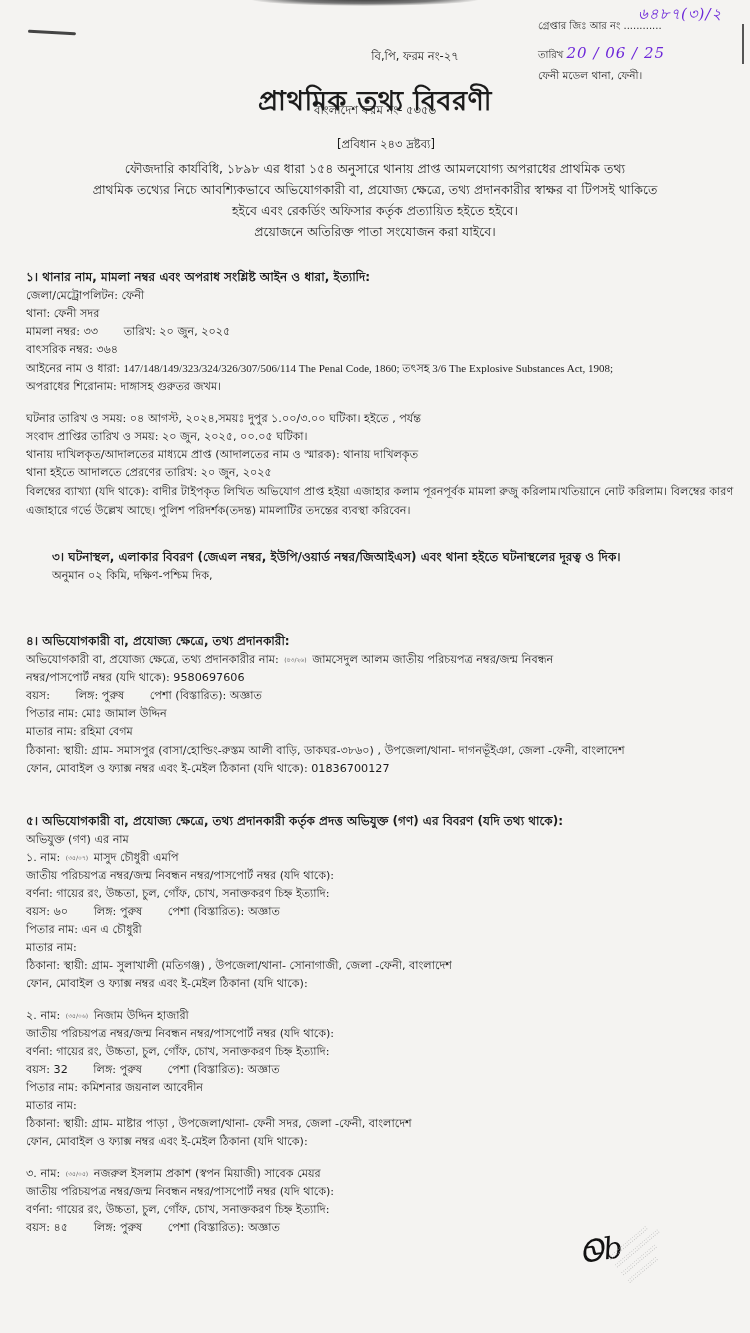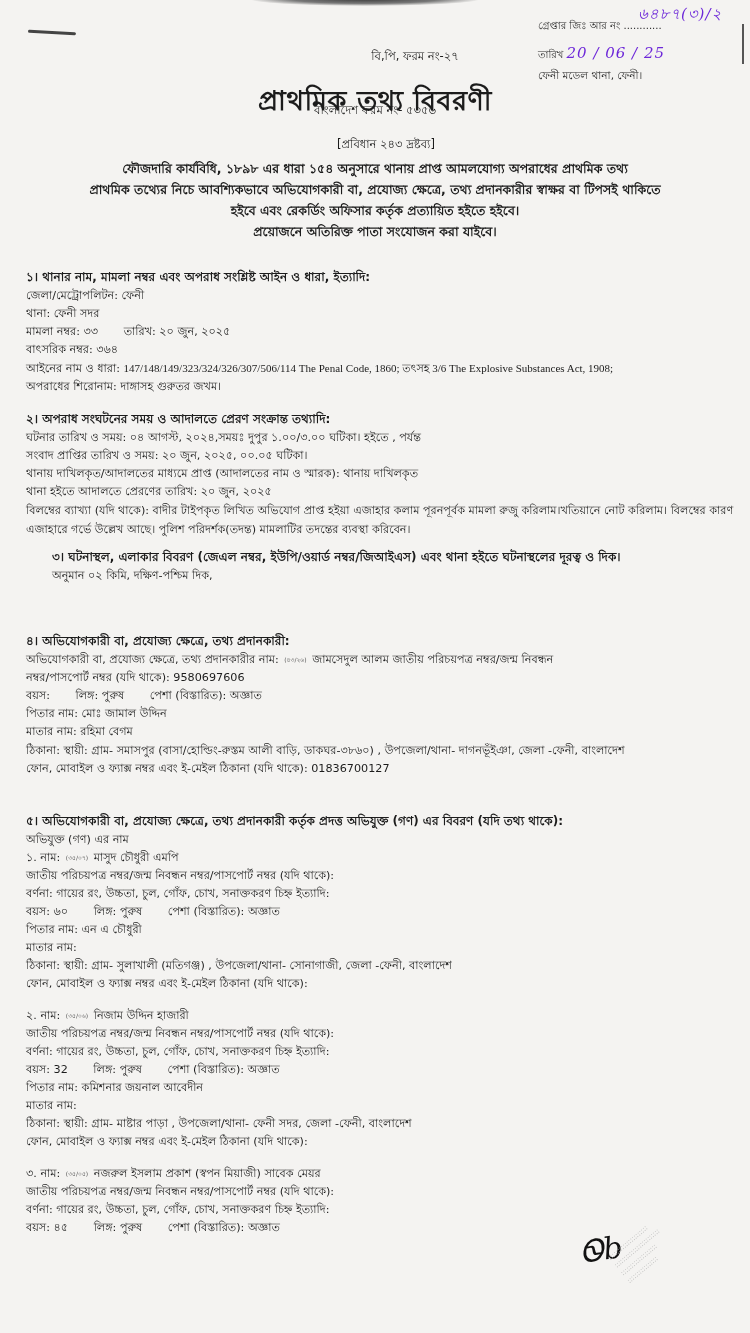--- a/index.html
+++ b/index.html
@@ -29,21 +29,21 @@
       color: #6d28d9; letter-spacing: 1px;
     }
     .stamp .bracket {
       position: absolute; right: 2px; top: 18px; width: 4px; height: 40px;
       border-right: 2px solid #555;
     }
     .center { position: absolute; left: 0; width: 750px; text-align: center; }
     .form-no { font-size: 11.5px; }
     .title { font-size: 27px; font-weight: bold; letter-spacing: 0.5px; }
     .rule { font-size: 11.5px; margin-left: 11px; }
-    .intro { font-size: 12.5px; font-weight: bold; line-height: 21px; }
+    .intro { font-size: 12.5px; font-weight: normal; line-height: 21px; }
     .section { position: absolute; left: 26px; width: 712px; font-size: 11.2px; }
     .section .head { font-weight: bold; font-size: 12px; line-height: 19px; white-space: nowrap; }
     .section .line { line-height: 18px; white-space: nowrap; }
     .section .wrap { line-height: 19px; white-space: normal; }
     .tiny { font-size: 6px; color: #555; vertical-align: middle; margin: 0 2px; }
     .gap { display: inline-block; width: 22px; }
     .signature {
       position: absolute; left: 580px; top: 1232px; font-family: "DejaVu Serif", serif;
       font-style: italic; font-size: 30px; color: #111; transform: rotate(-8deg);
     }
@@ -94,21 +94,20 @@
       <span>তারিখ: ২০ জুন, ২০২৫</span>
     </div>
     <div class="line">বাৎসরিক নম্বর: ৩৬৪</div>
     <div class="line">
       <span>আইনের নাম ও ধারা: </span><span style="font-family:'Liberation Serif',serif; font-size:11px;">147/148/149/323/324/326/307/506/114 The Penal Code, 1860; তৎসহ 3/6 The Explosive Substances Act, 1908;</span>
     </div>
     <div class="line">অপরাধের শিরোনাম: দাঙ্গাসহ গুরুতর জখম।</div>
   </div>
 
   <div class="section" style="top:410px;">
-    <div class="head">২। অপরাধ সংঘটনের সময় ও আদালতে প্রেরণ সংক্রান্ত তথ্যাদি:</div>
     <div class="line">ঘটনার তারিখ ও সময়: ০৪ আগস্ট, ২০২৪,সময়ঃ দুপুর ১.০০/৩.০০ ঘটিকা। হইতে , পর্যন্ত</div>
     <div class="line">সংবাদ প্রাপ্তির তারিখ ও সময়: ২০ জুন, ২০২৫, ০০.০৫ ঘটিকা।</div>
     <div class="line">থানায় দাখিলকৃত/আদালতের মাধ্যমে প্রাপ্ত (আদালতের নাম ও স্মারক): থানায় দাখিলকৃত</div>
     <div class="line">থানা হইতে আদালতে প্রেরণের তারিখ: ২০ জুন, ২০২৫</div>
     <div class="wrap">বিলম্বের ব্যাখ্যা (যদি থাকে): বাদীর টাইপকৃত লিখিত অভিযোগ প্রাপ্ত হইয়া এজাহার কলাম পূরনপূর্বক মামলা রুজু করিলাম।খতিয়ানে নোট করিলাম। বিলম্বের কারণ এজাহারে গর্ভে উল্লেখ আছে। পুলিশ পরিদর্শক(তদন্ত) মামলাটির তদন্তের ব্যবস্থা করিবেন।</div>
   </div>
 
   <div class="section" style="top:548px;margin-left:26px;">
     <div class="head">৩। ঘটনাস্থল, এলাকার বিবরণ (জেএল নম্বর, ইউপি/ওয়ার্ড নম্বর/জিআইএস) এবং থানা হইতে ঘটনাস্থলের দূরত্ব ও দিক।</div>
     <div class="line">অনুমান ০২ কিমি, দক্ষিণ-পশ্চিম দিক,</div>

